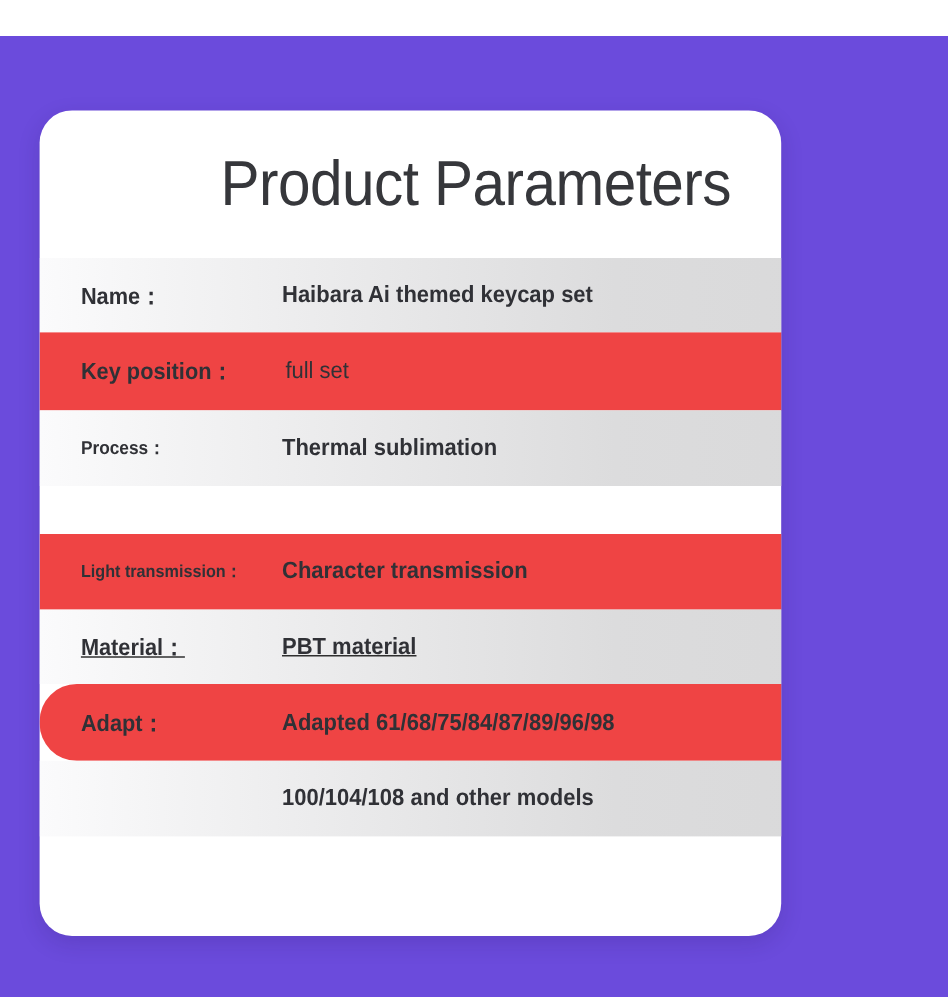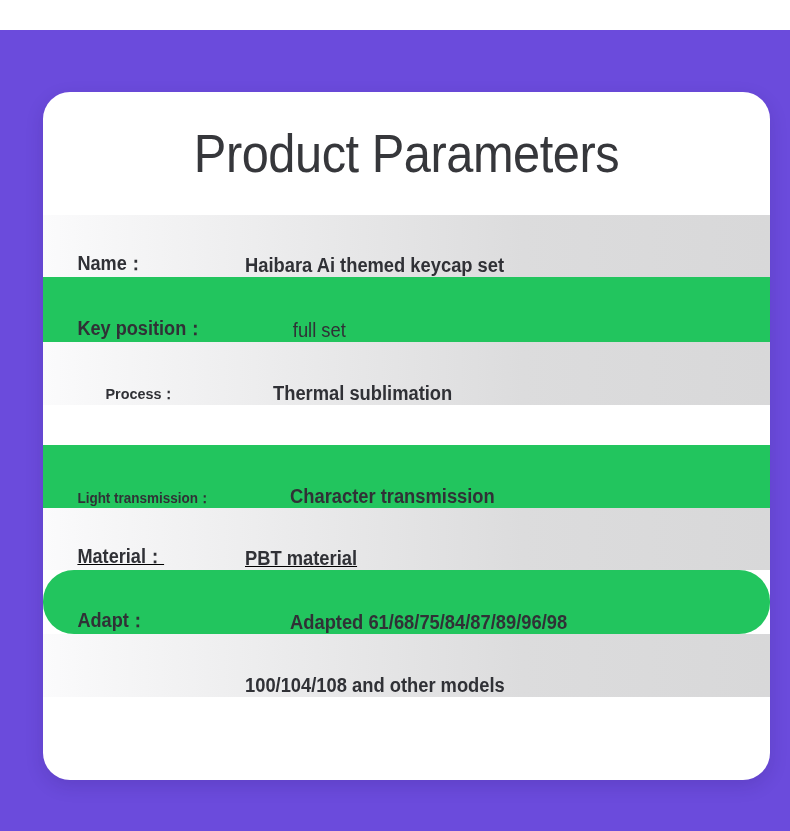--- a/index.html
+++ b/index.html
@@ -27,23 +27,23 @@
     left: 0;
     top: 30px;
     width: 790px;
     height: 801px;
     background: #6b4bdc;
   }
 
   
   .card {
     position: absolute;
-    left: 43px;
+    left: 33px;
     top: 92px;
-    width: 727px;
+    width: 618px;
     height: 688px;
     background: #ffffff;
     border-radius: 27px;
     box-shadow: 0 6px 18px rgba(40, 20, 90, 0.16);
     overflow: hidden;
   }
 
   
   .card-title {
     position: absolute;
@@ -64,35 +64,34 @@
   
   .param-table {
     position: absolute;
     left: 0;
     top: 123px;
     width: 727px;
   }
   .param-row {
     position: relative;
     display: flex;
-    align-items: flex-end;
+    align-items: center;
     width: 727px;
     box-sizing: border-box;
   }
   .param-row.striped {
     background: linear-gradient(to right,
                 #fbfbfc 0%,
                 #f4f4f5 14%,
                 #e7e7e8 42%,
                 #dcdcdd 66%,
                 #d8d8d9 100%);
   }
   .param-row.plain {
-    background: #22c55e;
-    gap: 45px;
+    background: #ef4444;
   }
 
   .param-label {
     box-sizing: border-box;
     width: 202px;
     padding-left: 37px;
     color: #303136;
     font-weight: 700;
     white-space: nowrap;
     transform: scaleX(0.93);
@@ -134,21 +133,21 @@
       <div class="param-row striped sz-lg" style="height:62px;">
         <div class="param-label">Name：</div>
         <div class="param-value val-lg indent-0">Haibara Ai themed keycap set</div>
       </div>
 
       <div class="param-row plain sz-lg" style="height:65px;">
         <div class="param-label">Key position：</div>
         <div class="param-value val-lg val-thin indent-1">full set</div>
       </div>
 
-      <div class="param-row striped sz-md" style="height:63px;padding-left:28px;">
+      <div class="param-row striped sz-md" style="height:63px;">
         <div class="param-label">Process：</div>
         <div class="param-value val-lg indent-0">Thermal sublimation</div>
       </div>
 
       <div class="param-row plain sz-sm" style="height:63px;margin-top:40px;">
         <div class="param-label">Light transmission：</div>
         <div class="param-value val-lg indent-0">Character transmission</div>
       </div>
 
       <div class="param-row striped sz-lg" style="height:62px;text-decoration:underline;">

